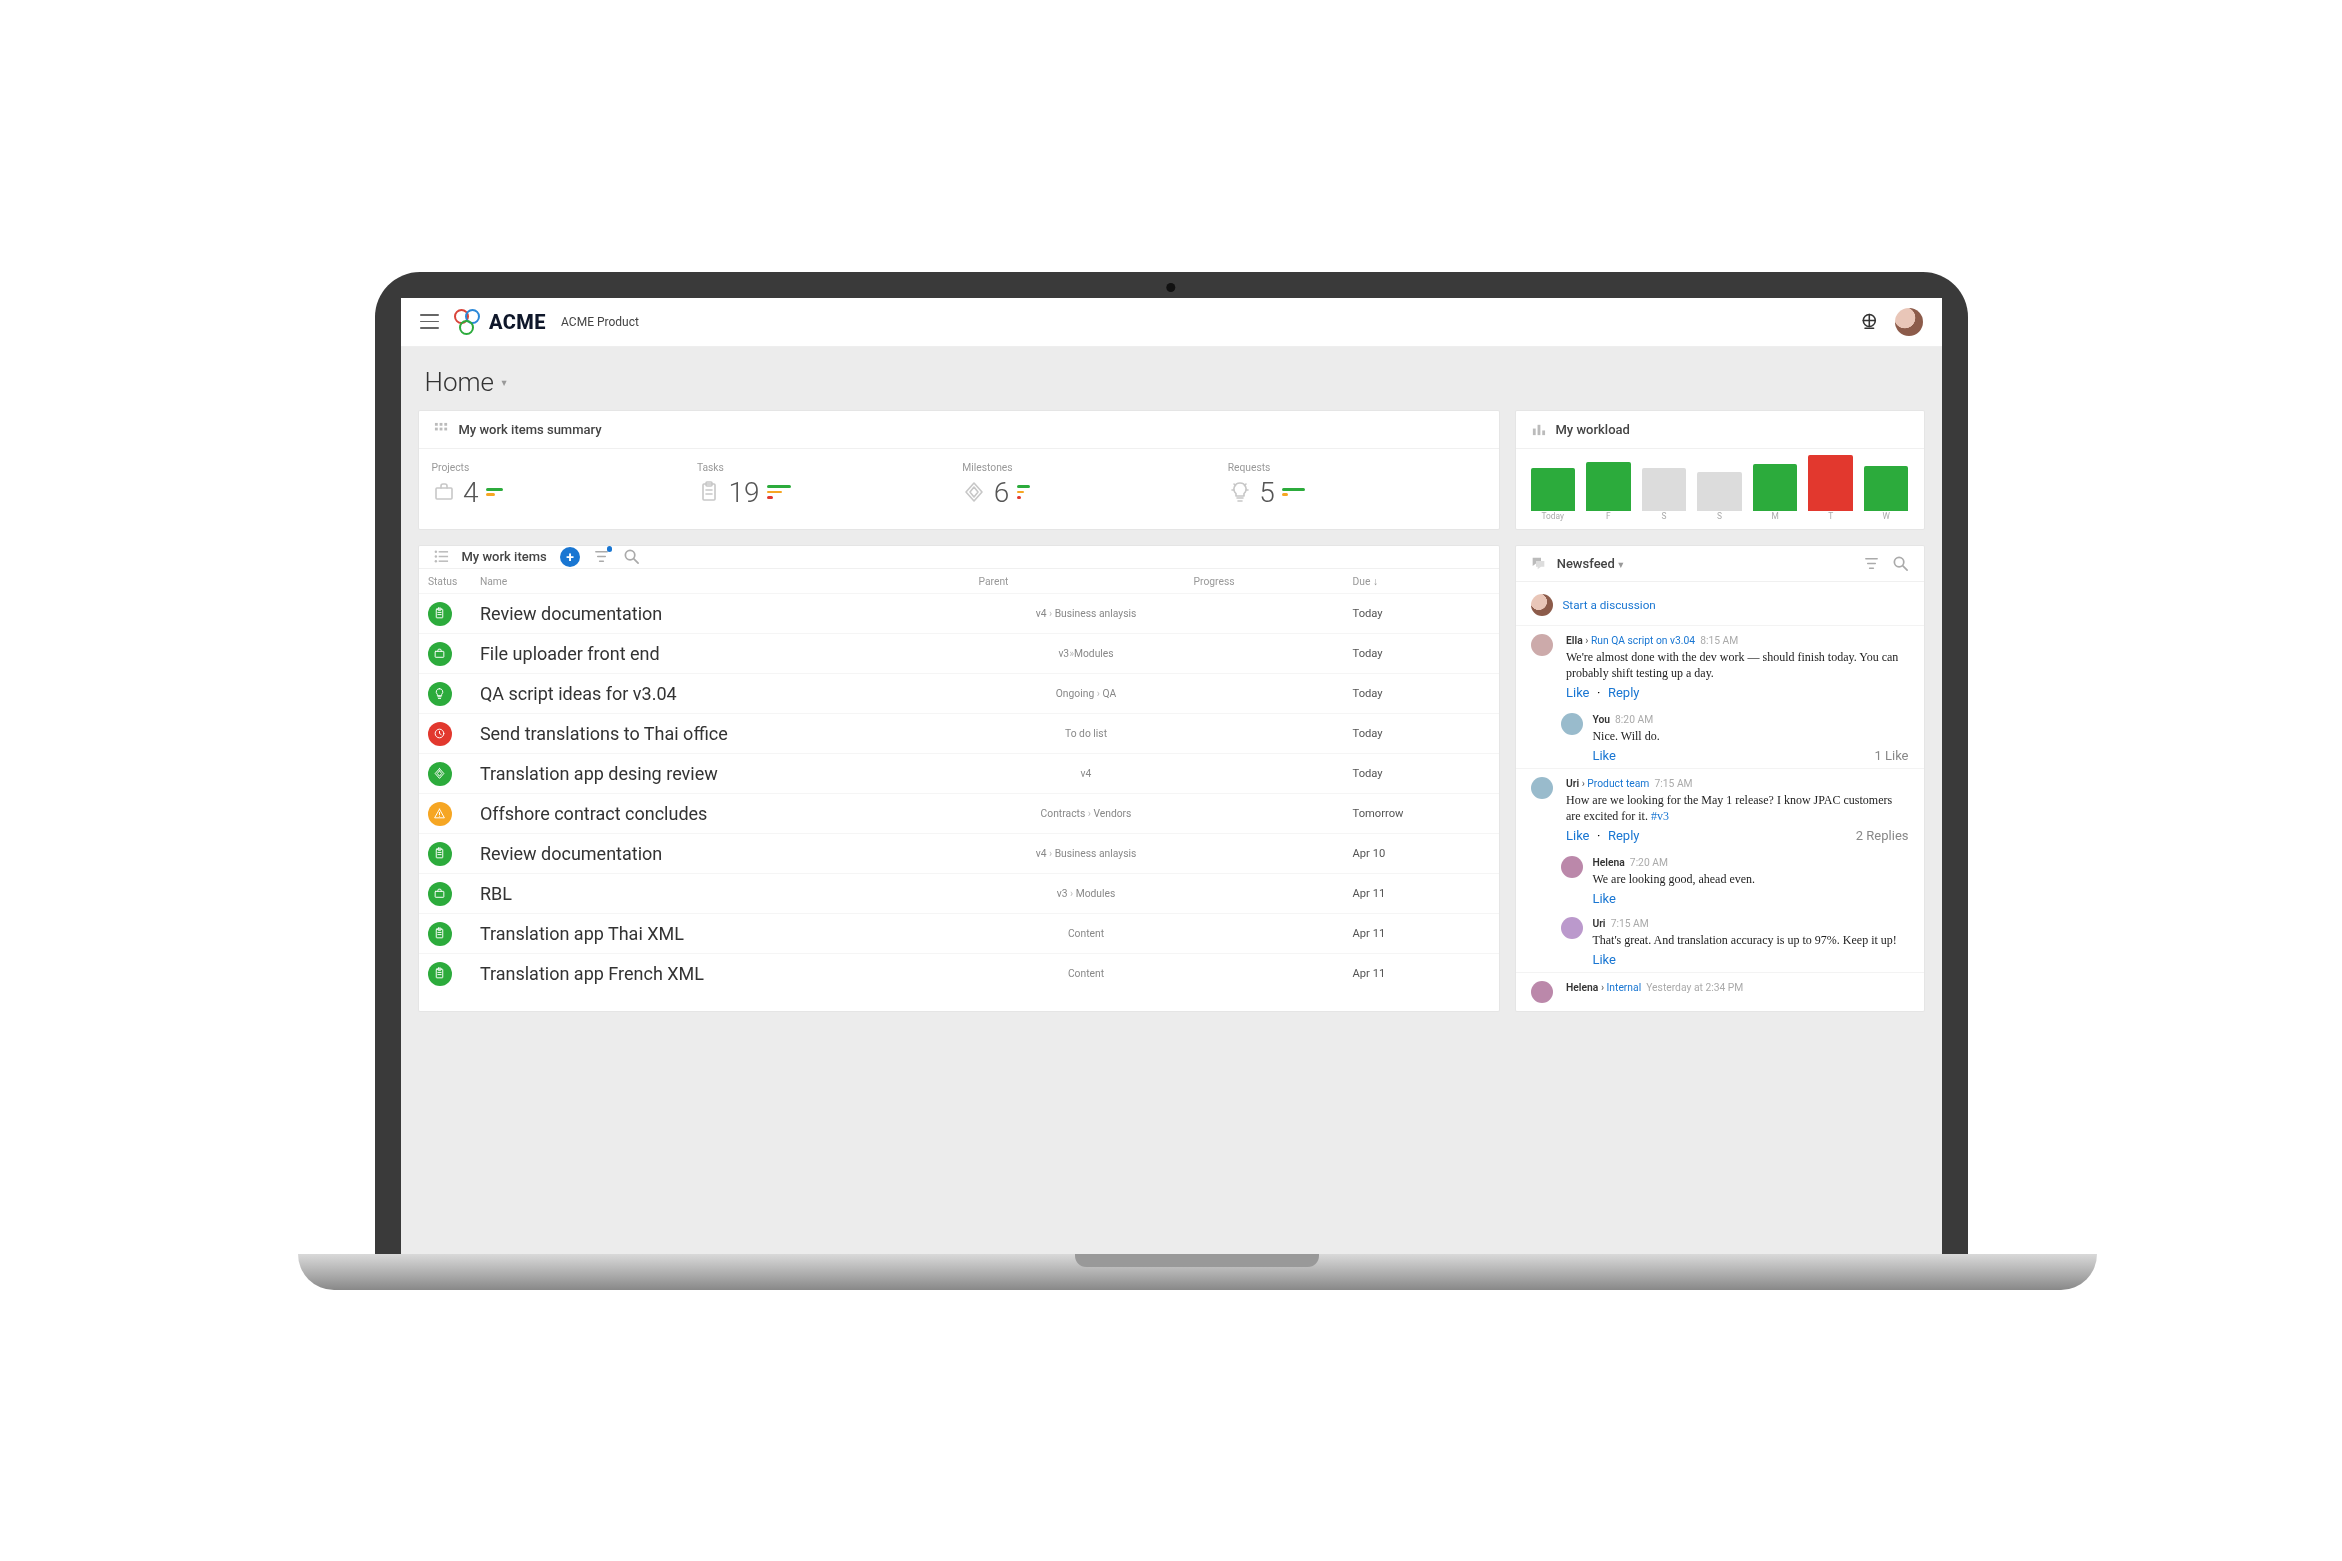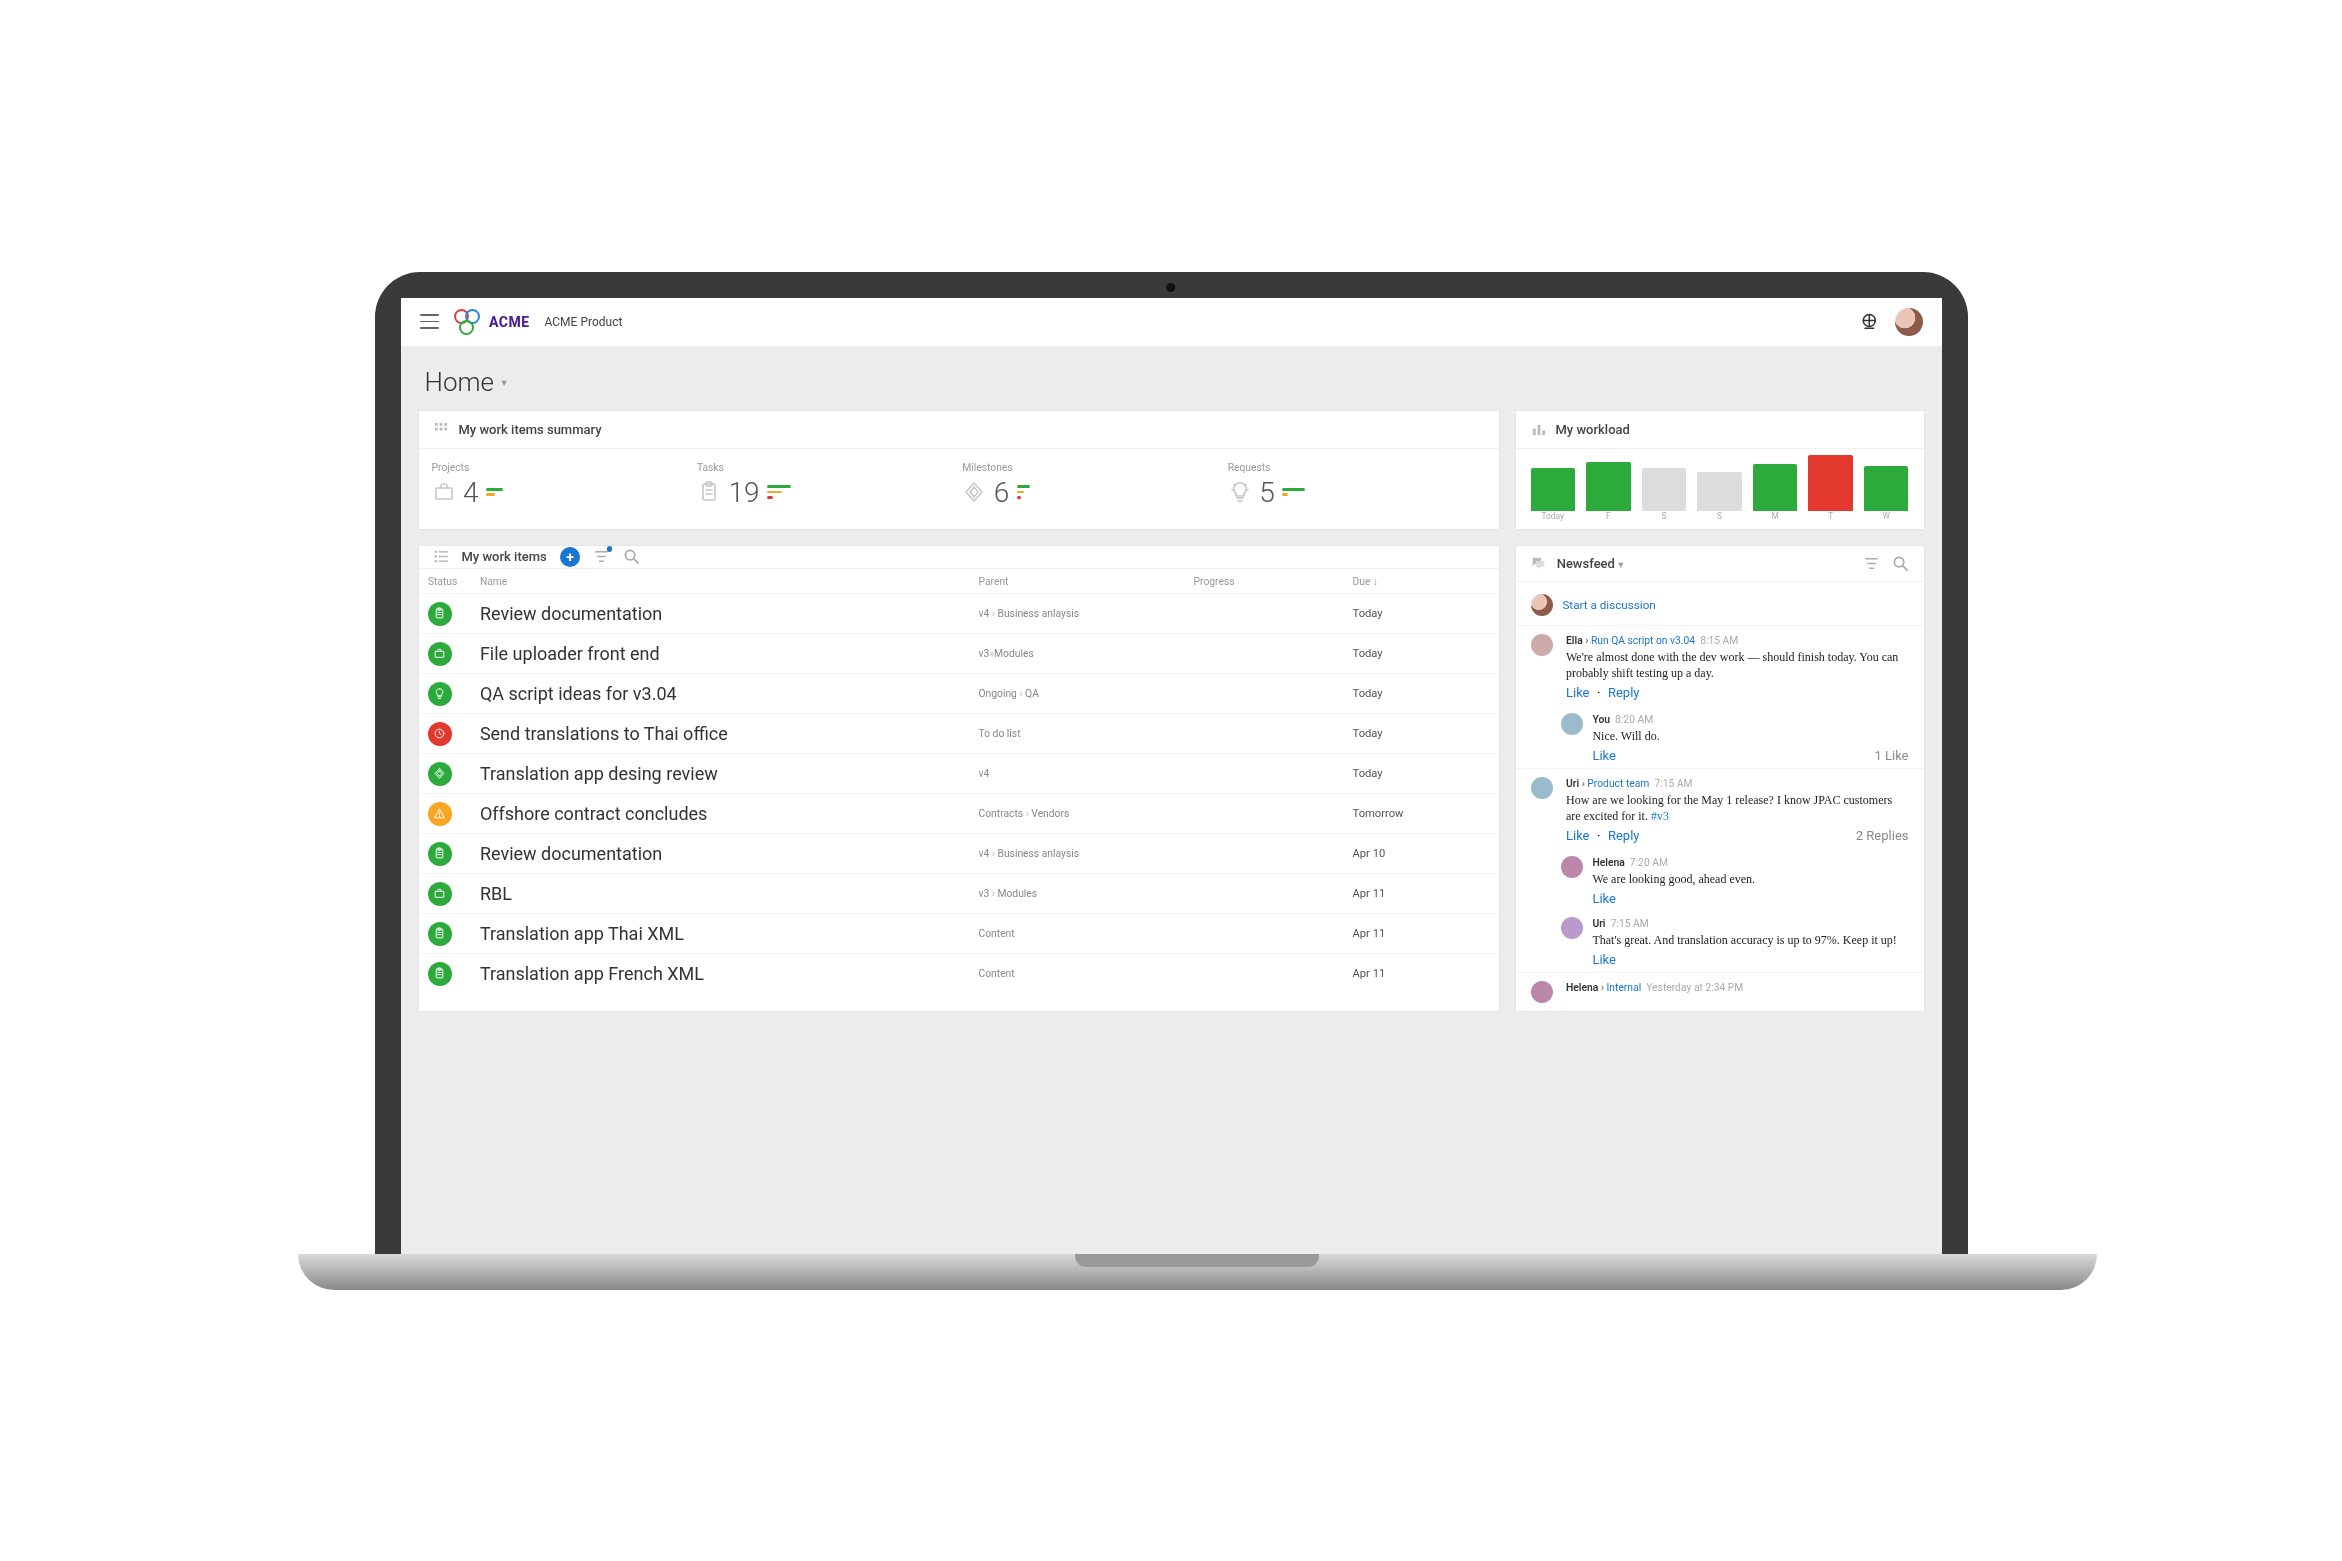--- a/index.html
+++ b/index.html
@@ -12,21 +12,21 @@
 
 .topbar { height: 49px; background:#fff; border-bottom:0.9px solid #eee; display:flex; align-items:center; padding:0 19px; gap:15px; }
 .hamburger { width:19px; height:15px; display:flex; flex-direction:column; justify-content:space-between; cursor:pointer; }
 .hamburger span { display:block; height:1.9px; background:#666; border-radius:0.9px; }
 .logo-wrap { display:flex; align-items:center; gap:9.4px; }
 .logo-rings { width:26px; height:26px; position:relative; }
 .logo-rings span { position:absolute; width:15px; height:15px; border:2.8px solid; border-radius:50%; }
 .logo-rings .r1 { border-color:#d9443a; left:0; top:0; }
 .logo-rings .r2 { border-color:#2b88d8; right:0; top:0; }
 .logo-rings .r3 { border-color:#2cab3c; left:5.6px; bottom:0; }
-.brand { font-weight:800; font-size:14px; letter-spacing:0.5px; color:#4c1d95; }
+.brand { font-weight:800; font-size:20px; letter-spacing:0.5px; color:#0f172a; }
 .product { font-size:12px; color:#444; }
 .topbar-spacer { flex:1; }
 .globe-icon { width:20.6px; height:20.6px; color:#333; }
 .avatar { width:28px; height:28px; border-radius:50%; background:#c7a; background-image:radial-gradient(circle at 35% 35%, #e9c6b8 0 40%, #8c5b4a 42% 100%); }
 
 .page-title-bar { padding:20.6px 24px 13px; }
 .page-title { font-size:26px; font-weight:300; color:#333; display:inline-flex; align-items:center; gap:7.5px; }
 .chev-tiny { font-size:10.3px; color:#999; }
 
 .content-grid { display:grid; grid-template-columns: 1fr 410px; gap:15px; padding:0 17px 0 17px; }
@@ -53,21 +53,21 @@
 .list-icon { color:#bbb; width:15px; height:15px; }
 .section-title { font-size:13px; font-weight:500; color:#444; }
 .add-btn { width:20.6px; height:20.6px; background:#1976d2; color:#fff; border-radius:50%; display:inline-flex; align-items:center; justify-content:center; font-size:14px; font-weight:bold; cursor:pointer; }
 .filter-icon, .search-icon { color:#aaa; width:17px; height:17px; cursor:pointer; position:relative; }
 .filter-dot { position:absolute; top:-1.9px; right:-1.9px; width:5.6px; height:5.6px; background:#1976d2; border-radius:50%; }
 
 .table-head { display:grid; grid-template-columns:52px 1fr 215px 159px 131px; padding:5.6px 15px 5.6px 9.4px; font-size:10.3px; color:#999; }
 .wi-row { display:grid; grid-template-columns:52px 1fr 215px 159px 131px; align-items:center; padding:7.5px 15px 7.5px 9.4px; border-top:0.9px solid #f5f5f5; font-size:11.2px; }
 .status-pill { width:24px; height:24px; border-radius:50%; display:inline-flex; align-items:center; justify-content:center; color:#fff; }
 .wi-name { color:#333; font-size:18px; }
-.wi-parent { color:#888; font-size:10.3px; }
+.wi-parent { color:#888; font-size:10.3px;text-align:center; }
 .wi-parent .sep { color:#bbb; }
 .progress-track { width:75px; height:3.7px; background:#eee; border-radius:2.8px; overflow:hidden; }
 .progress-fill { height:100%; background:#cfcfcf; border-radius:2.8px; }
 .wi-due { color:#555; font-size:11.2px; }
 
 .news-hd { display:flex; align-items:center; gap:11.2px; padding:9.4px 15px; border-bottom:0.9px solid #f0f0f0; }
 .news-body { padding:3.7px 0 0; font-size:11.7px; }
 .start-disc { display:flex; align-items:center; gap:9.4px; padding:7.5px 15px 9.4px; }
 .start-disc a { color:#1976d2; text-decoration:none; }
 .small-av { width:22.5px; height:22.5px; border-radius:50%; background:#ccc; flex:0 0 auto; }

